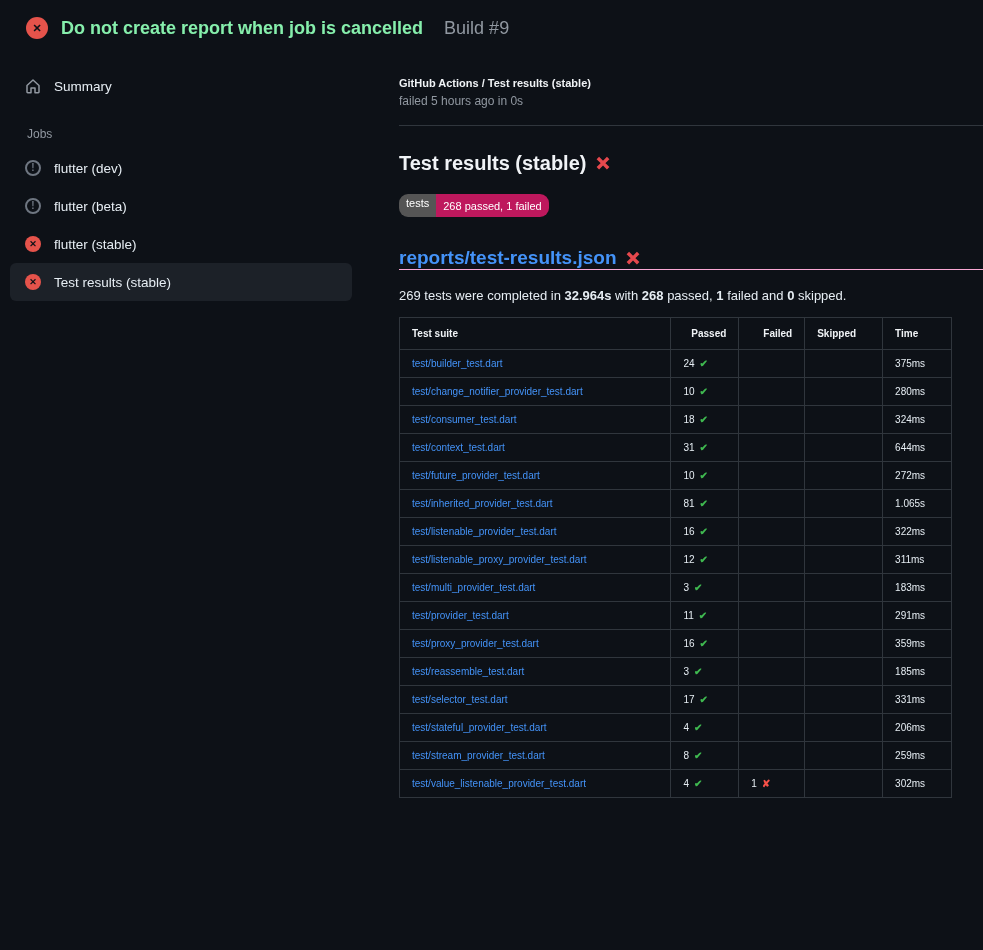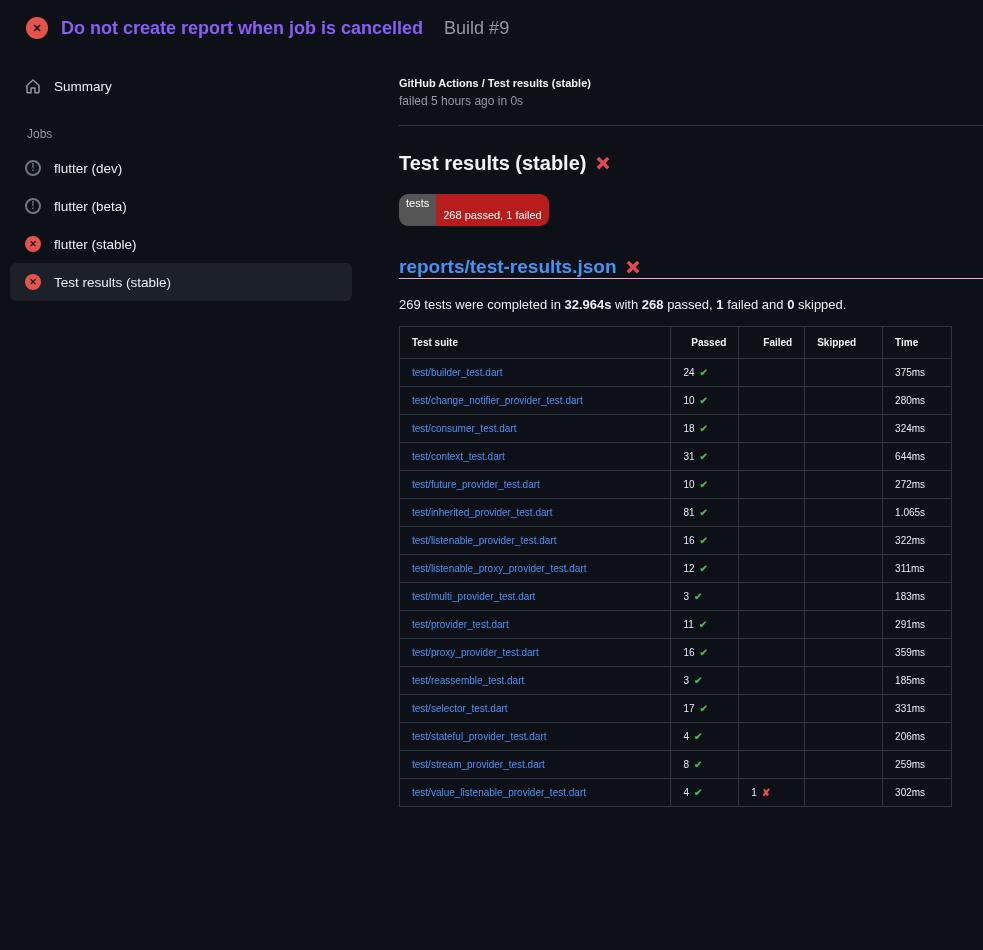--- a/index.html
+++ b/index.html
@@ -15,21 +15,21 @@
   .top-header {
     display:flex; align-items:center; gap:13px;
     padding:17px 24px 14px 26px;
   }
   .big-fail-icon {
     width:22px; height:22px; border-radius:50%;
     background:#e5534b; flex-shrink:0;
     display:flex; align-items:center; justify-content:center;
     color:#0d1117; font-size:11px; font-weight:900; line-height:1;
   }
-  .run-title { font-size:18px; font-weight:700; color:#8b5cf6; }
+  .run-title { font-size:18px; font-weight:700; color:#86efac; }
   .run-build { font-size:18px; font-weight:400; color:#9198a1; margin-left:8px; }
 
   
   .layout { display:flex; align-items:flex-start; }
 
   
   .sidebar { width:375px; flex-shrink:0; padding:14px 10px 0 10px; }
   .sidebar-item {
     display:flex; align-items:center; gap:13px;
     width:342px; padding:11px 15px;
@@ -57,21 +57,21 @@
     margin-top:26px; font-size:20px; font-weight:700; color:#f0f3f6;
     display:flex; align-items:center; gap:10px;
   }
   .x-mark { color:#e5484d; font-weight:900; font-size:17px; line-height:1; }
 
   .badge {
     display:inline-flex; margin-top:19px; font-size:11px; line-height:1;
     border-radius:9px; overflow:hidden; color:#ffffff;
   }
   .badge-label { background:#555555; padding:4px 7px 5px; }
-  .badge-value { background:#b91c1c; padding:16px 7px 5px; }
+  .badge-value { background:#be185d; padding:7px 7px 5px; }
 
   .report-heading {
     margin-top:30px; 
     border-bottom:1px solid #f9a8d4;
     font-size:19px; font-weight:700; color:#4493f8;
     display:flex; align-items:center; gap:10px;
   }
   .report-heading a { color:#4493f8; text-decoration:none; }
 
   .summary-line { margin-top:18px; font-size:13px; color:#e6edf3; }

